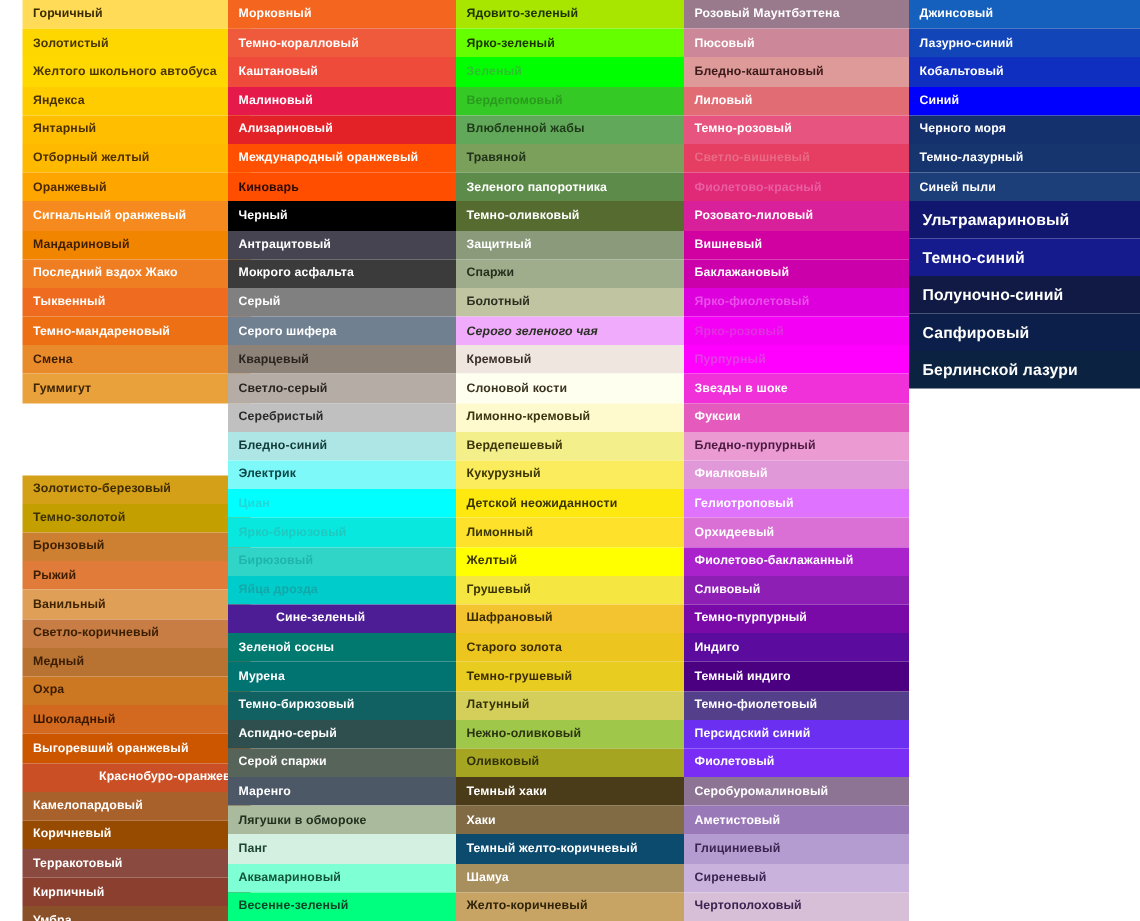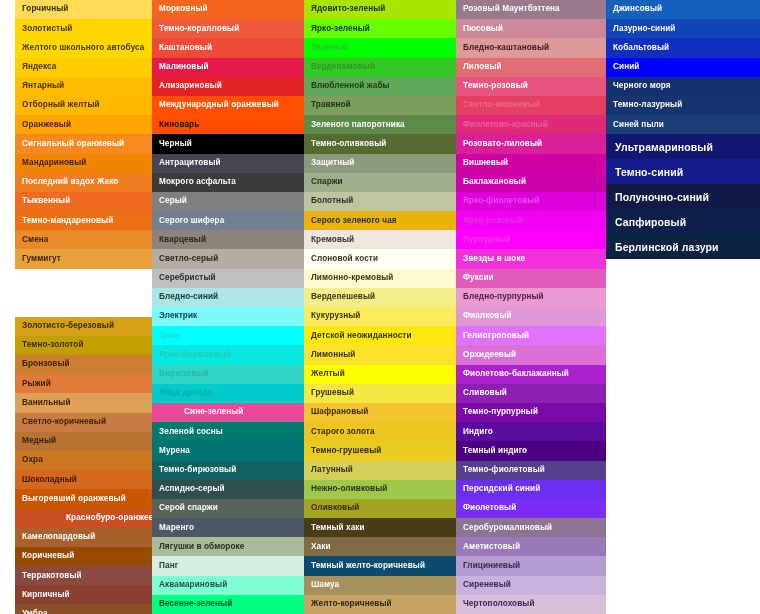--- a/index.html
+++ b/index.html
@@ -217,21 +217,21 @@
       </div>
       <div class="swatch" style="background: rgb(8, 232, 222);">
         <span class="label" style="color: rgb(31, 201, 192);">Ярко-бирюзовый</span>
       </div>
       <div class="swatch" style="background: rgb(48, 213, 200);">
         <span class="label" style="color: rgb(31, 181, 170);">Бирюзовый</span>
       </div>
       <div class="swatch" style="background: rgb(0, 204, 204);">
         <span class="label" style="color: rgb(19, 168, 168);">Яйца дрозда</span>
       </div>
-      <div class="swatch" style="background: #ec4899; padding-left: 32px;">
+      <div class="swatch" style="background: #4c1d95; padding-left: 32px;">
         <span class="label" style="color: rgb(255, 255, 255);">Сине-зеленый</span>
       </div>
       <div class="swatch" style="background: rgb(1, 121, 111);">
         <span class="label" style="color: rgb(255, 255, 255);">Зеленой сосны</span>
       </div>
       <div class="swatch" style="background: rgb(1, 115, 113);">
         <span class="label" style="color: rgb(255, 255, 255);">Мурена</span>
       </div>
       <div class="swatch" style="background: rgb(17, 96, 98);">
         <span class="label" style="color: rgb(255, 255, 255);">Темно-бирюзовый</span>
@@ -285,21 +285,21 @@
       </div>
       <div class="swatch" style="background: rgb(138, 154, 123);">
         <span class="label" style="color: rgb(255, 255, 255);">Защитный</span>
       </div>
       <div class="swatch" style="background: rgb(159, 173, 141);">
         <span class="label" style="color: rgb(37, 48, 28);">Спаржи</span>
       </div>
       <div class="swatch" style="background: rgb(192, 196, 160);">
         <span class="label" style="color: rgb(43, 48, 32);">Болотный</span>
       </div>
-      <div class="swatch" style="background: #eab308;">
+      <div class="swatch" style="background: #f0abfc; font-style: italic;">
         <span class="label" style="color: rgb(43, 48, 36);">Серого зеленого чая</span>
       </div>
       <div class="swatch" style="background: rgb(240, 230, 224);">
         <span class="label" style="color: rgb(58, 48, 40);">Кремовый</span>
       </div>
       <div class="swatch" style="background: rgb(255, 255, 240);">
         <span class="label" style="color: rgb(58, 52, 32);">Слоновой кости</span>
       </div>
       <div class="swatch" style="background: rgb(255, 250, 205);">
         <span class="label" style="color: rgb(58, 52, 16);">Лимонно-кремовый</span>

